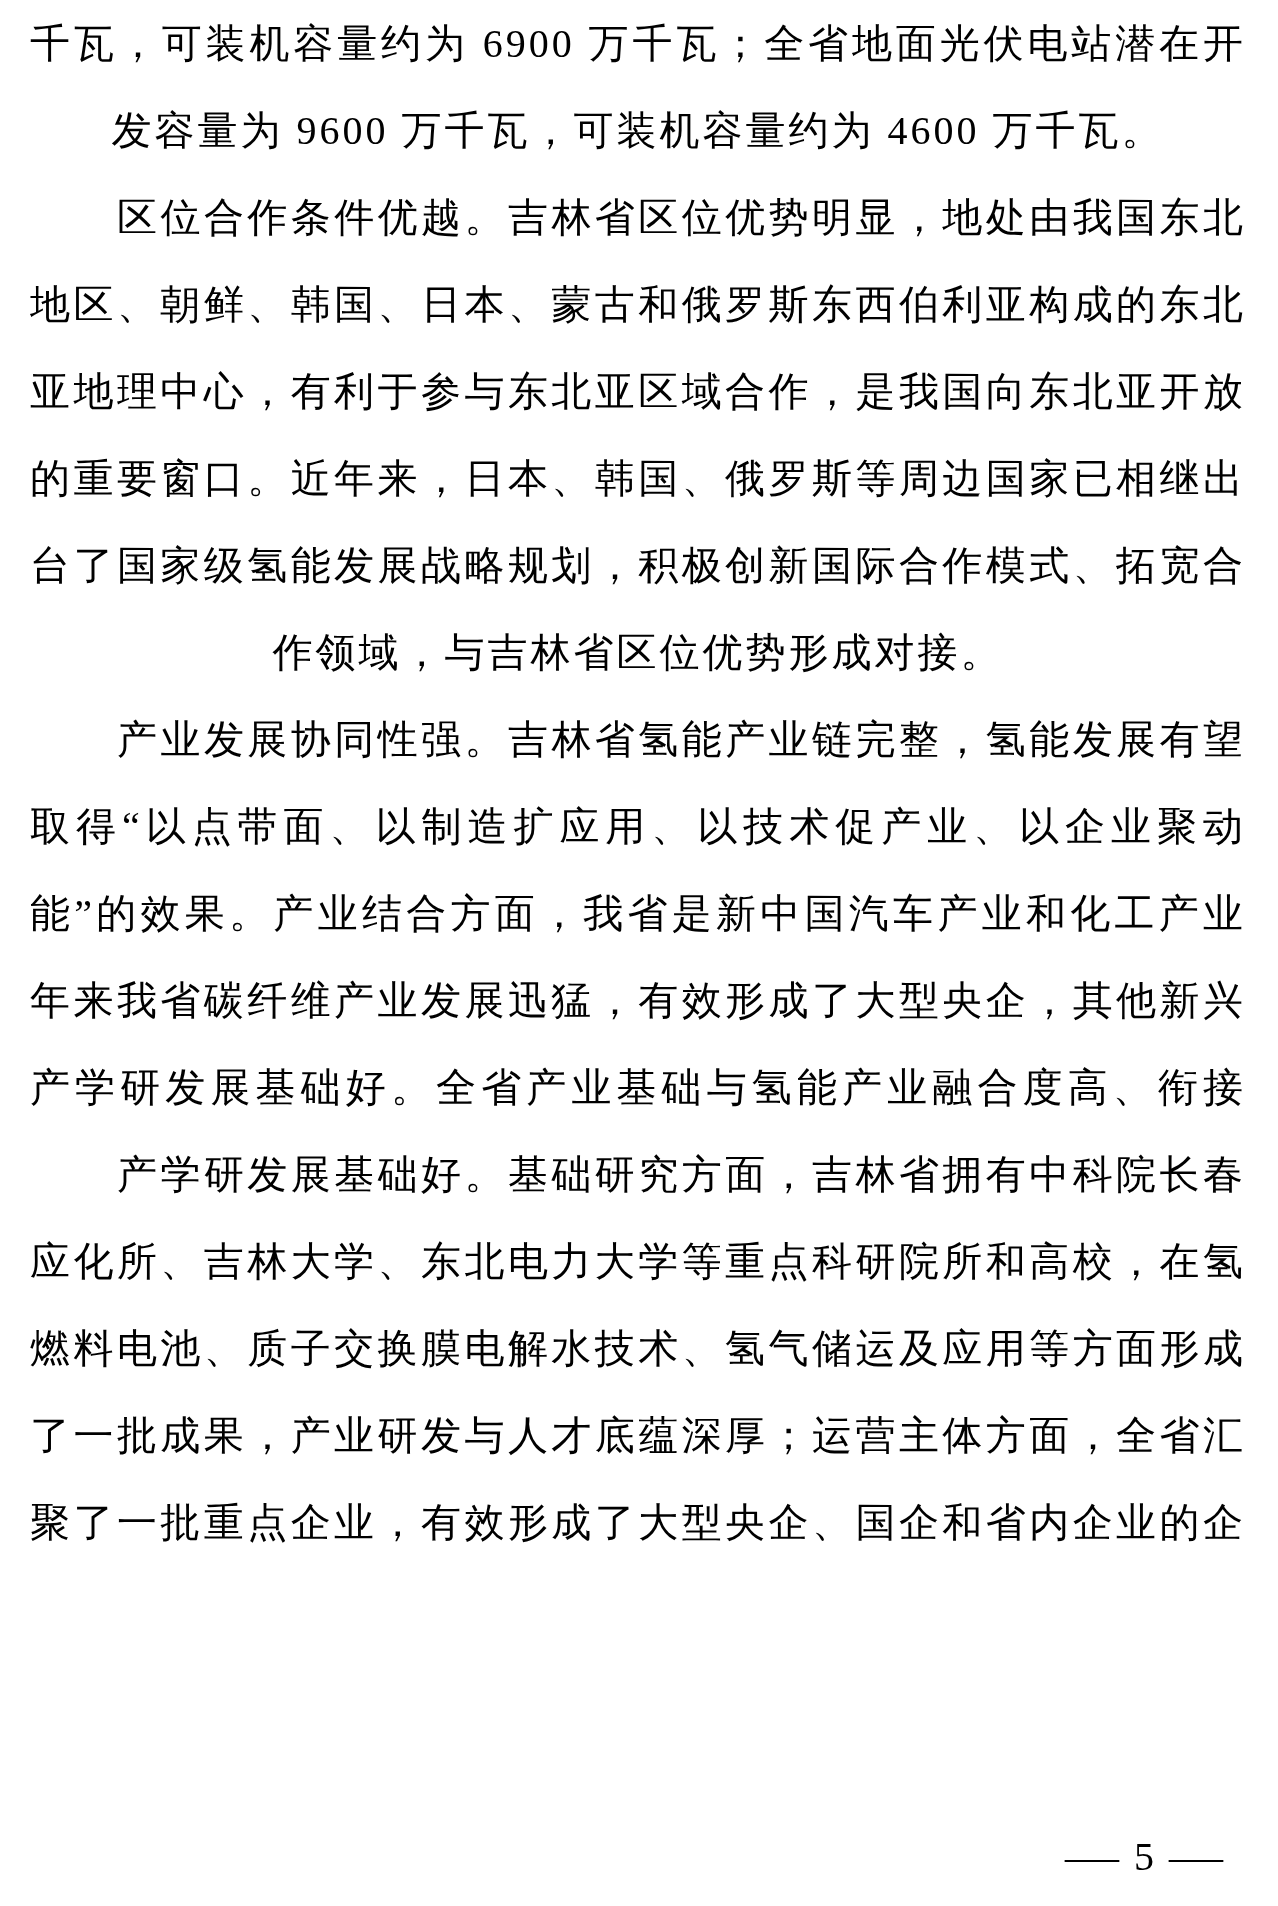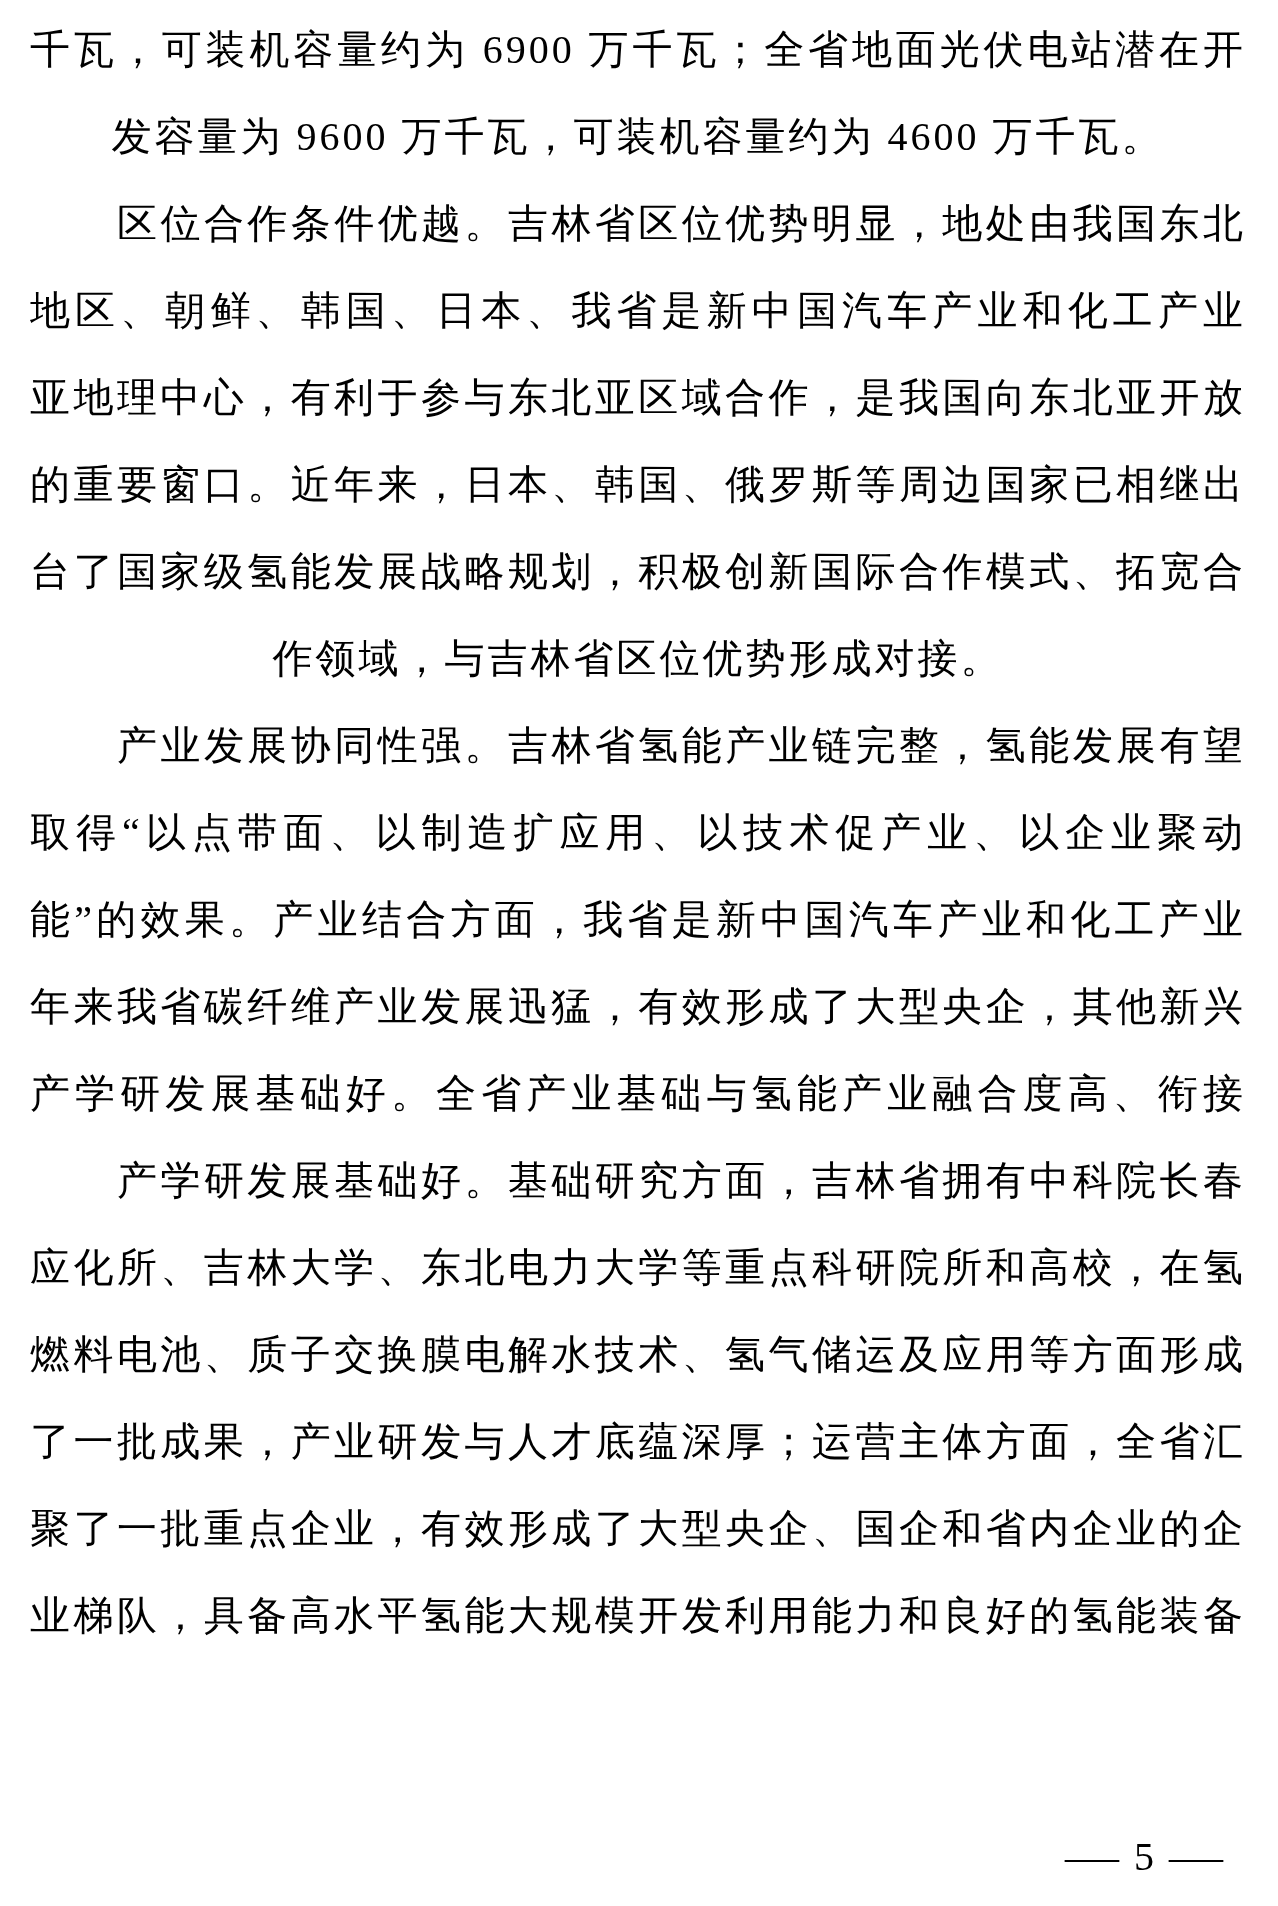--- a/index.html
+++ b/index.html
@@ -11,21 +11,21 @@
     position: relative;
     width: 1278px;
     height: 1906px;
     margin: 0 auto;
     background: #ffffff;
     color: #000000;
     overflow: hidden;
   }
   .content {
     position: absolute;
-    top: 6px;
+    top: 0;
     left: 30px;
     right: 32px;
   }
   .line {
     height: 87px;
     line-height: 87px;
     font-size: 40px;
     letter-spacing: 3px;
     white-space: nowrap;
     color: #000000;
@@ -56,35 +56,34 @@
   }
 </style>
 </head>
 <body>
 
 <div class="page">
   <div class="content">
       <div class="line justify">千瓦，可装机容量约为 6900 万千瓦；全省地面光伏电站潜在开</div>
       <div class="line">发容量为 9600 万千瓦，可装机容量约为 4600 万千瓦。</div>
       <div class="line justify indent">区位合作条件优越。吉林省区位优势明显，地处由我国东北</div>
-      <div class="line justify">地区、朝鲜、韩国、日本、我省是新中国汽车产业和化工产业</div>
+      <div class="line justify">地区、朝鲜、韩国、日本、蒙古和俄罗斯东西伯利亚构成的东北</div>
       <div class="line justify">亚地理中心，有利于参与东北亚区域合作，是我国向东北亚开放</div>
       <div class="line justify">的重要窗口。近年来，日本、韩国、俄罗斯等周边国家已相继出</div>
       <div class="line justify">台了国家级氢能发展战略规划，积极创新国际合作模式、拓宽合</div>
       <div class="line">作领域，与吉林省区位优势形成对接。</div>
       <div class="line justify indent">产业发展协同性强。吉林省氢能产业链完整，氢能发展有望</div>
       <div class="line justify">取得“以点带面、以制造扩应用、以技术促产业、以企业聚动</div>
       <div class="line justify">能”的效果。产业结合方面，我省是新中国汽车产业和化工产业</div>
       <div class="line justify">年来我省碳纤维产业发展迅猛，有效形成了大型央企，其他新兴</div>
       <div class="line justify">产学研发展基础好。全省产业基础与氢能产业融合度高、衔接</div>
       <div class="line justify indent">产学研发展基础好。基础研究方面，吉林省拥有中科院长春</div>
       <div class="line justify">应化所、吉林大学、东北电力大学等重点科研院所和高校，在氢</div>
       <div class="line justify">燃料电池、质子交换膜电解水技术、氢气储运及应用等方面形成</div>
       <div class="line justify">了一批成果，产业研发与人才底蕴深厚；运营主体方面，全省汇</div>
       <div class="line justify">聚了一批重点企业，有效形成了大型央企、国企和省内企业的企</div>
-      <div class="line justify">业梯队，具备高水平氢能大规模开发利用能力和良好的氢能装备</div>
     </div>
   <div class="footer">
     <span class="dash">—</span>
     <span>5</span>
     <span class="dash">—</span>
   </div>
 </div>
 
 </body></html>

